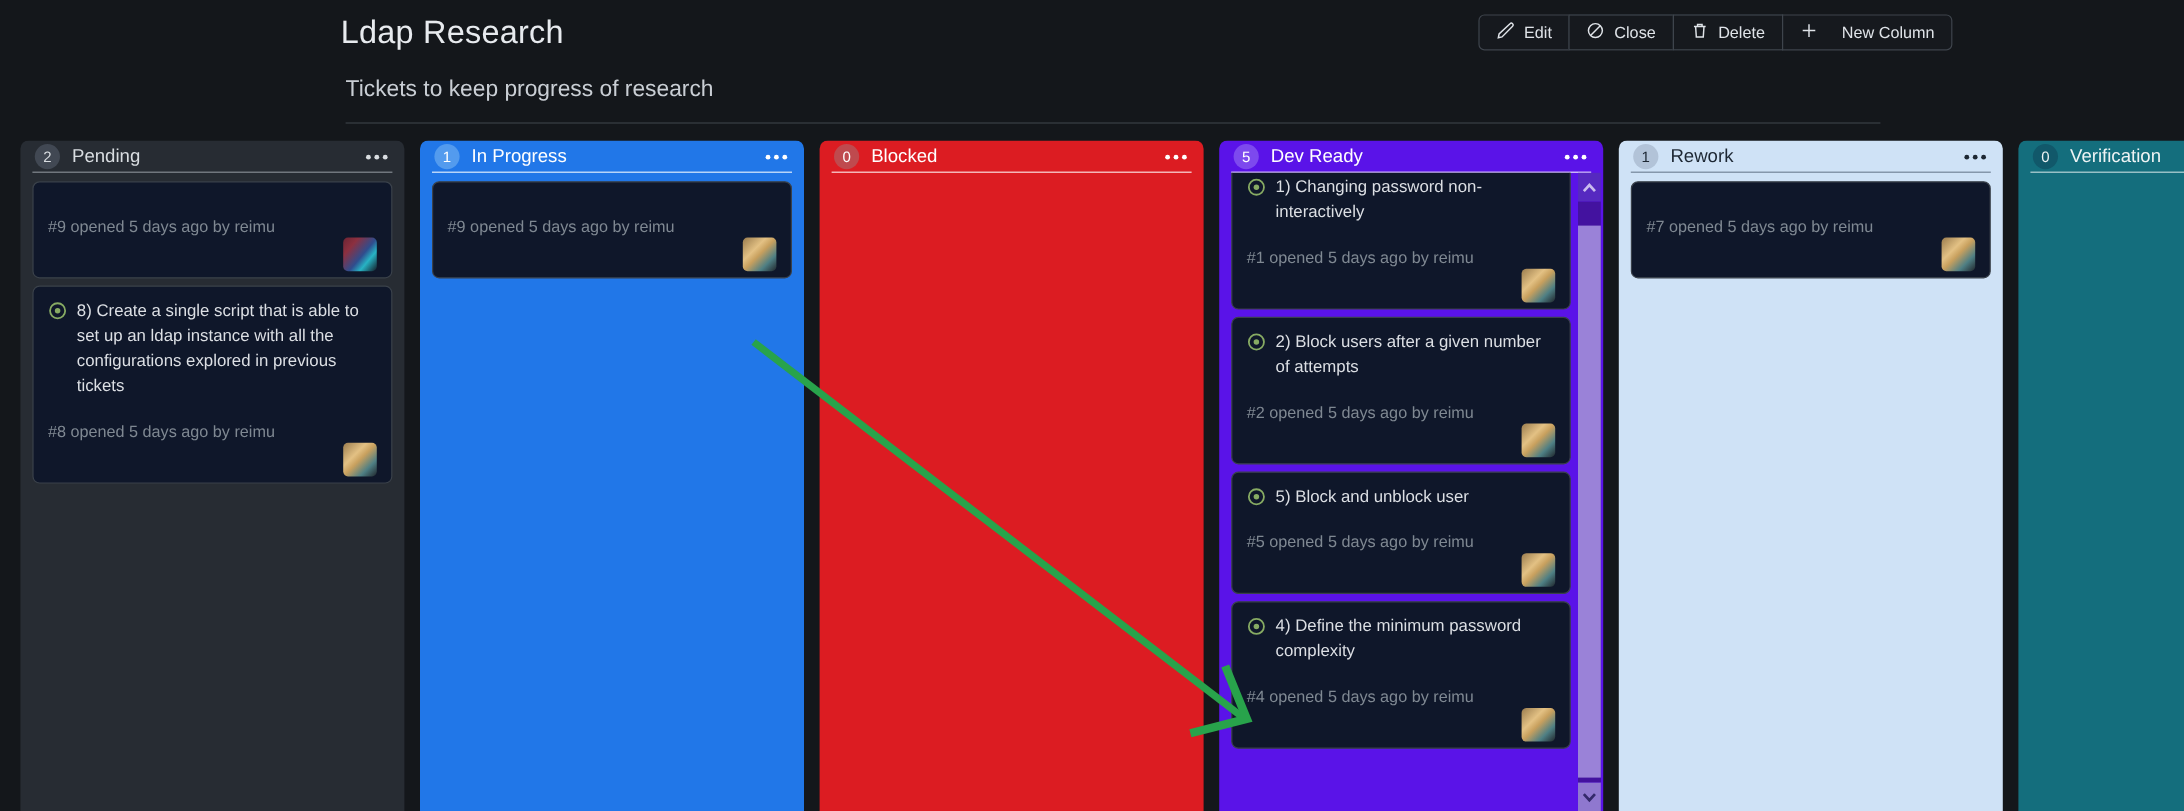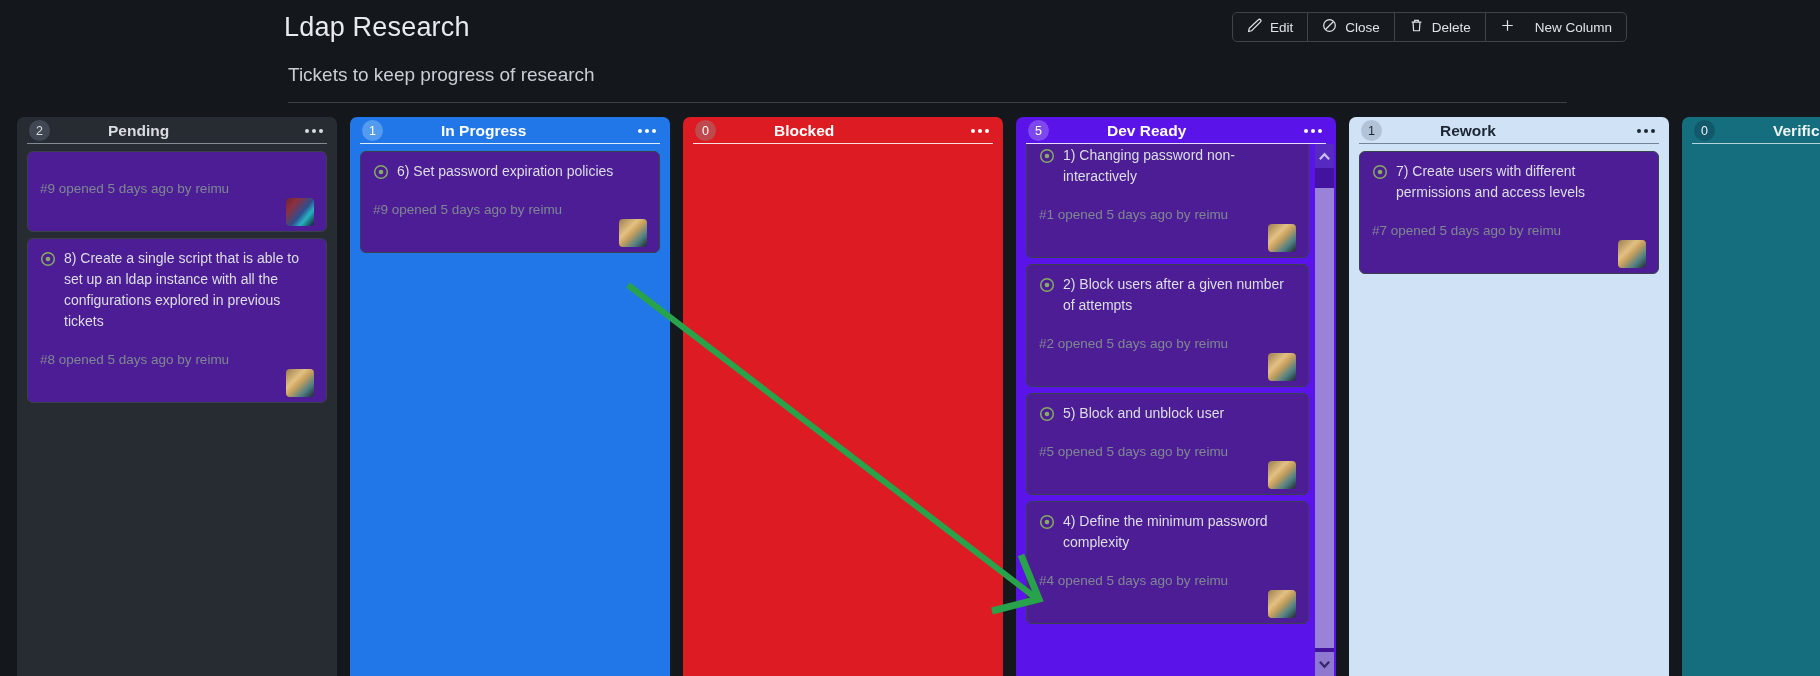--- a/index.html
+++ b/index.html
@@ -37,30 +37,30 @@
     display:flex; flex-direction:column;
     background:var(--bg); color:var(--fg);
     border-radius:7px 7px 0 0; overflow:hidden;
   }
   .col-header{ display:flex; align-items:center; gap:10px; padding:3px 12px 2px; height:26px; flex:0 0 26px;}
   .badge{
     width:21px; height:21px; border-radius:50%; flex:0 0 21px;
     background:var(--badge-bg); color:var(--badge-fg);
     font-size:12.5px; display:flex; align-items:center; justify-content:center;
   }
-  .col-name{ font-size:15.5px; font-weight:700; flex:1; white-space:nowrap;margin-left:48px;}
+  .col-name{ font-size:15.5px; font-weight:400; flex:1; white-space:nowrap;}
   .menu{ display:flex; gap:3px; background:none; border:none; cursor:pointer; padding:5px 2px;}
   .menu i{ width:4px; height:4px; border-radius:50%; background:var(--fg);}
   .col-divider{ height:1px; background:var(--divider); margin:0 10px; flex:0 0 1px;}
   .cards{ flex:1; padding:7px 10px; display:flex; flex-direction:column; gap:6px; overflow:hidden;}
   .column.has-scroll .cards{ padding-right:27px; }
 
   
   .card{
-    background:#4c1d95; border:1px solid #3a414a; border-radius:6px;
+    background:#0f172a; border:1px solid #3a414a; border-radius:6px;
     padding:9px 12px 5px; cursor:pointer; flex:0 0 auto;
   }
   .card-title-row{ display:flex; gap:8px; align-items:flex-start;}
   .issue-icon{ flex:0 0 16px; margin-top:3px; color:var(--issue); line-height:0;}
   .card-title{ font-size:14px; line-height:21px; color:#dcdfe4; font-weight:400;}
   .card-meta{ font-size:13.5px; line-height:19px; color:#7f8892; margin-top:18px;}
   .card-footer{ display:flex; justify-content:flex-end; align-items:flex-end; height:28px;}
   .avatar{ width:28px; height:28px; border-radius:4px; }
   .avatar.a{ background:linear-gradient(130deg,#6d2433 0%,#8c3040 25%,#2f4d8e 55%,#27b3c4 72%,#141a24 100%);}
   .avatar.b{ background:linear-gradient(135deg,#9a7c4e 0%,#e3c184 35%,#c8a05e 50%,#4e7f84 75%,#20262c 100%);}
@@ -162,29 +162,20 @@
       <span class="col-name">In Progress</span>
       <button class="menu" aria-label="column menu">
         <i></i>
           <i></i>
           <i></i>
       </button>
     </div>
     <div class="col-divider"></div>
     <div class="cards">
   <article class="card">
-    <div class="card-title-row">
-      <span class="issue-icon">
-        <svg viewBox="0 0 16 16" width="16" height="16">
-          <circle cx="8" cy="8" r="6.3" fill="none" stroke="currentColor" stroke-width="1.5"></circle>
-          <circle cx="8" cy="8" r="2.3" fill="currentColor"></circle>
-        </svg>
-      </span>
-      <span class="card-title">6) Set password expiration policies</span>
-    </div>
     <div class="card-meta">#9 opened 5 days ago by reimu</div>
     <div class="card-footer">
       <span class="avatar b"></span>
     </div>
   </article>
 </div>
 
   </section>
 
   <section class="column" style="--bg: #dc1c22; --fg: #ffffff; --badge-bg: #bf4a4e; --badge-fg: #ffffff; --divider: rgba(255,255,255,0.85);">
@@ -302,29 +293,20 @@
       <span class="col-name">Rework</span>
       <button class="menu" aria-label="column menu">
         <i></i>
           <i></i>
           <i></i>
       </button>
     </div>
     <div class="col-divider"></div>
     <div class="cards">
   <article class="card">
-    <div class="card-title-row">
-      <span class="issue-icon">
-        <svg viewBox="0 0 16 16" width="16" height="16">
-          <circle cx="8" cy="8" r="6.3" fill="none" stroke="currentColor" stroke-width="1.5"></circle>
-          <circle cx="8" cy="8" r="2.3" fill="currentColor"></circle>
-        </svg>
-      </span>
-      <span class="card-title">7) Create users with different permissions and access levels</span>
-    </div>
     <div class="card-meta">#7 opened 5 days ago by reimu</div>
     <div class="card-footer">
       <span class="avatar b"></span>
     </div>
   </article>
 </div>
 
   </section>
 
   <section class="column" style="--bg: #146e7d; --fg: #eef3f4; --badge-bg: #11586a; --badge-fg: #eef3f4; --divider: rgba(255,255,255,0.7);">

